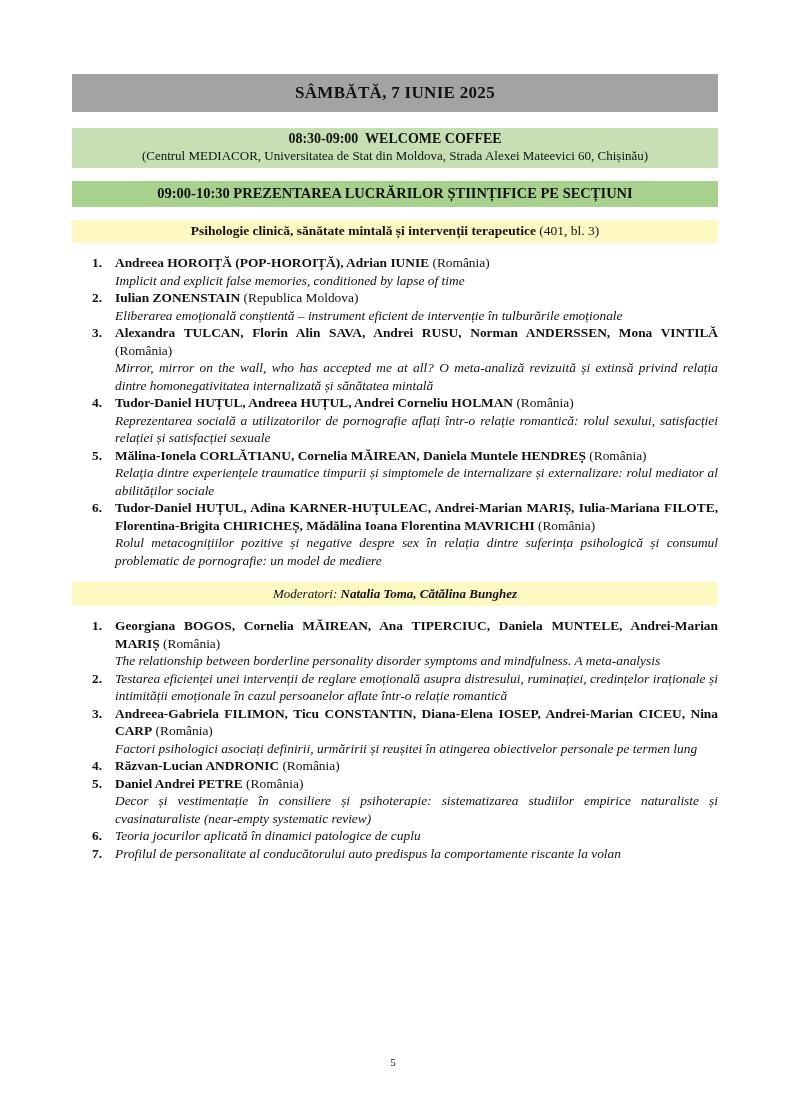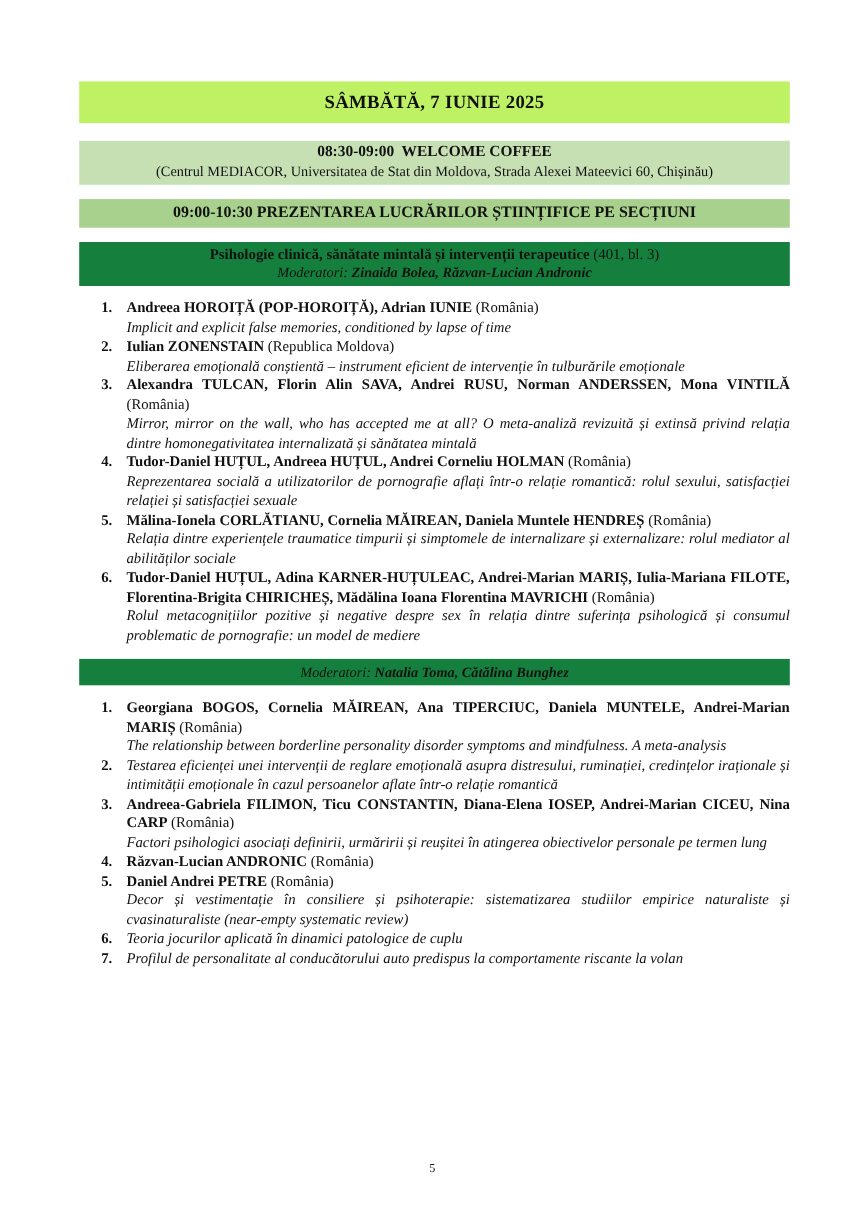--- a/index.html
+++ b/index.html
@@ -10,21 +10,21 @@
     font-family: "Liberation Serif", serif;
     color: #111111;
     overflow: hidden;
   }
   .content {
     position: absolute;
     left: 72px; top: 74px;
     width: 646px;
   }
   .day-banner {
-    background: #bef264;
+    background: #a3a3a3;
     height: 38px;
     display: flex; align-items: center; justify-content: center;
     font-weight: bold; font-size: 17px;
     letter-spacing: 0.3px;
   }
   .welcome-block {
     background: #C6E0B4;
     margin-top: 16px;
     padding: 3px 4px 4px 4px;
     text-align: center;
@@ -32,21 +32,21 @@
   .welcome-title { font-weight: bold; font-size: 14px; white-space: pre-wrap; }
   .welcome-loc { font-size: 13px; margin-top: 1px; }
   .session-banner {
     background: #A9D18E;
     margin-top: 13px;
     padding: 4px 0 5px 0;
     text-align: center;
     font-weight: bold; font-size: 14.5px;
   }
   .section-header {
-    background: #15803d;
+    background: #fef9c3;
     margin-top: 13px;
     padding: 3px 8px 4px 8px;
     text-align: center;
   }
   .section-title-line { font-size: 13.5px; }
   .section-title-line b { font-size: 13.5px; }
   .section-room { font-weight: normal; }
   .moderators-line { font-style: italic; font-size: 13px; margin-top: 1px; }
   .moderators-line b { font-style: italic; }
   .paper-list {
@@ -80,21 +80,20 @@
     <div class="welcome-title">08:30-09:00  WELCOME COFFEE</div>
     <div class="welcome-loc">(Centrul MEDIACOR, Universitatea de Stat din Moldova, Strada Alexei Mateevici 60, Chișinău)</div>
   </div>
 
   <div class="session-banner">
     <span>09:00-10:30 PREZENTAREA LUCRĂRILOR ȘTIINȚIFICE PE SECȚIUNI</span>
   </div>
 
   <div class="section-header">
     <div class="section-title-line"><b>Psihologie clinică, sănătate mintală și intervenții terapeutice</b><span class="section-room"> (401, bl. 3)</span></div>
-    <div class="moderators-line"><span>Moderatori: </span><b>Zinaida Bolea, Răzvan-Lucian Andronic</b></div>
   </div>
 
   <div class="paper-list">
     <div class="item">
       <span class="num">1.</span>
       <div class="body">
         <div class="authors-line"><span>Andreea HOROIȚĂ (POP-HOROIȚĂ), Adrian IUNIE</span><span class="country"> (România)</span></div>
         <div class="paper-title">Implicit and explicit false memories, conditioned by lapse of time</div>
       </div>
     </div>

